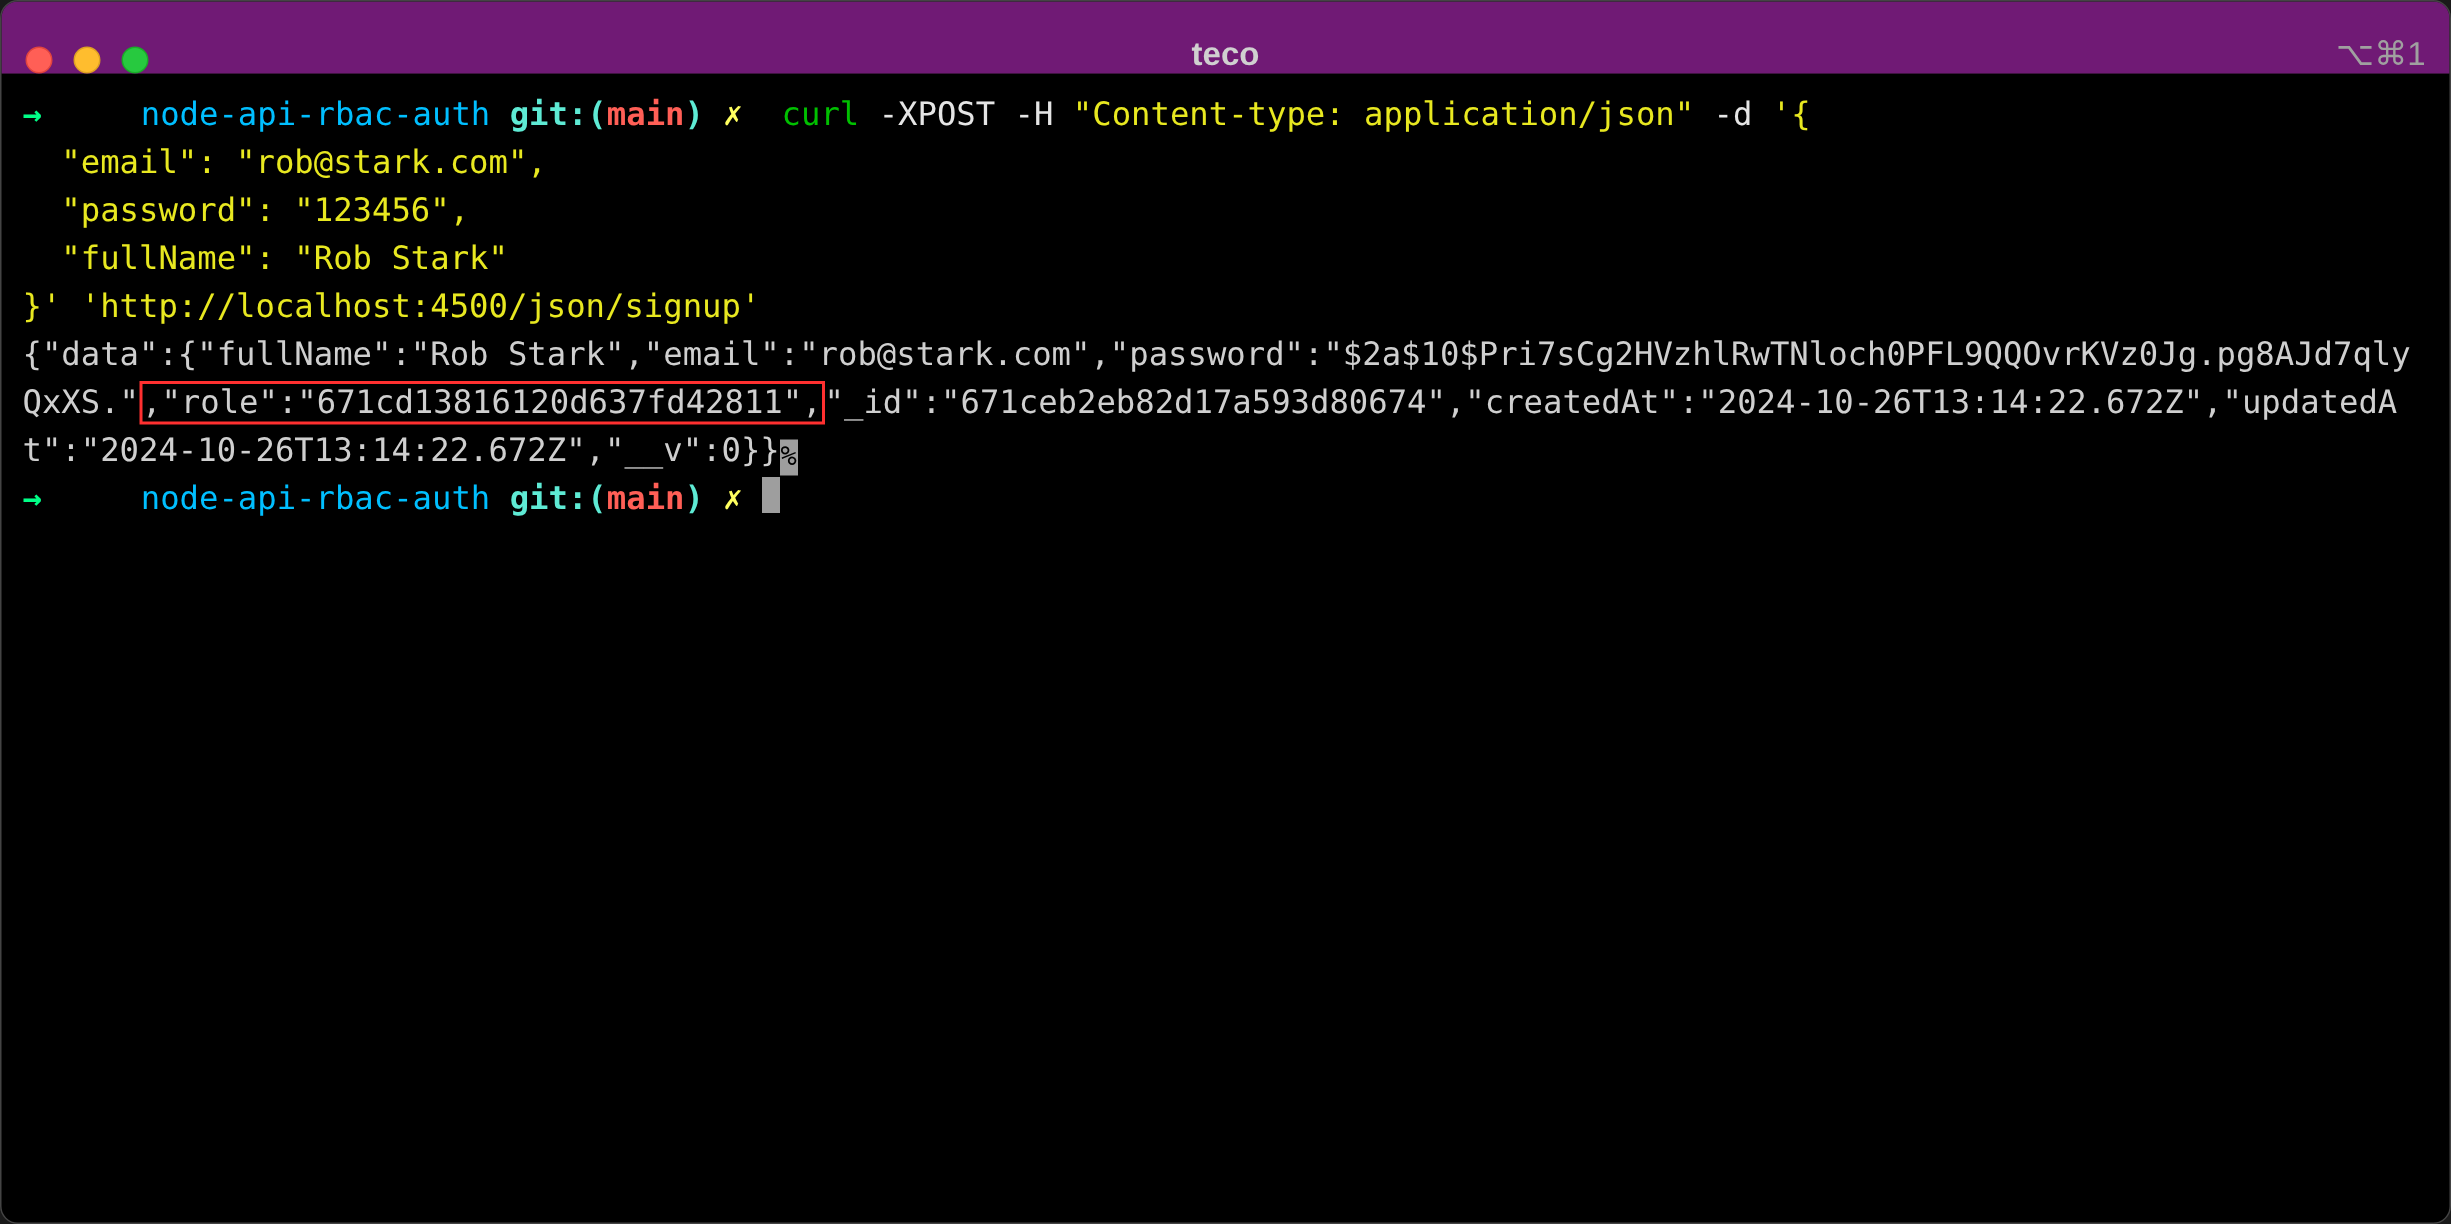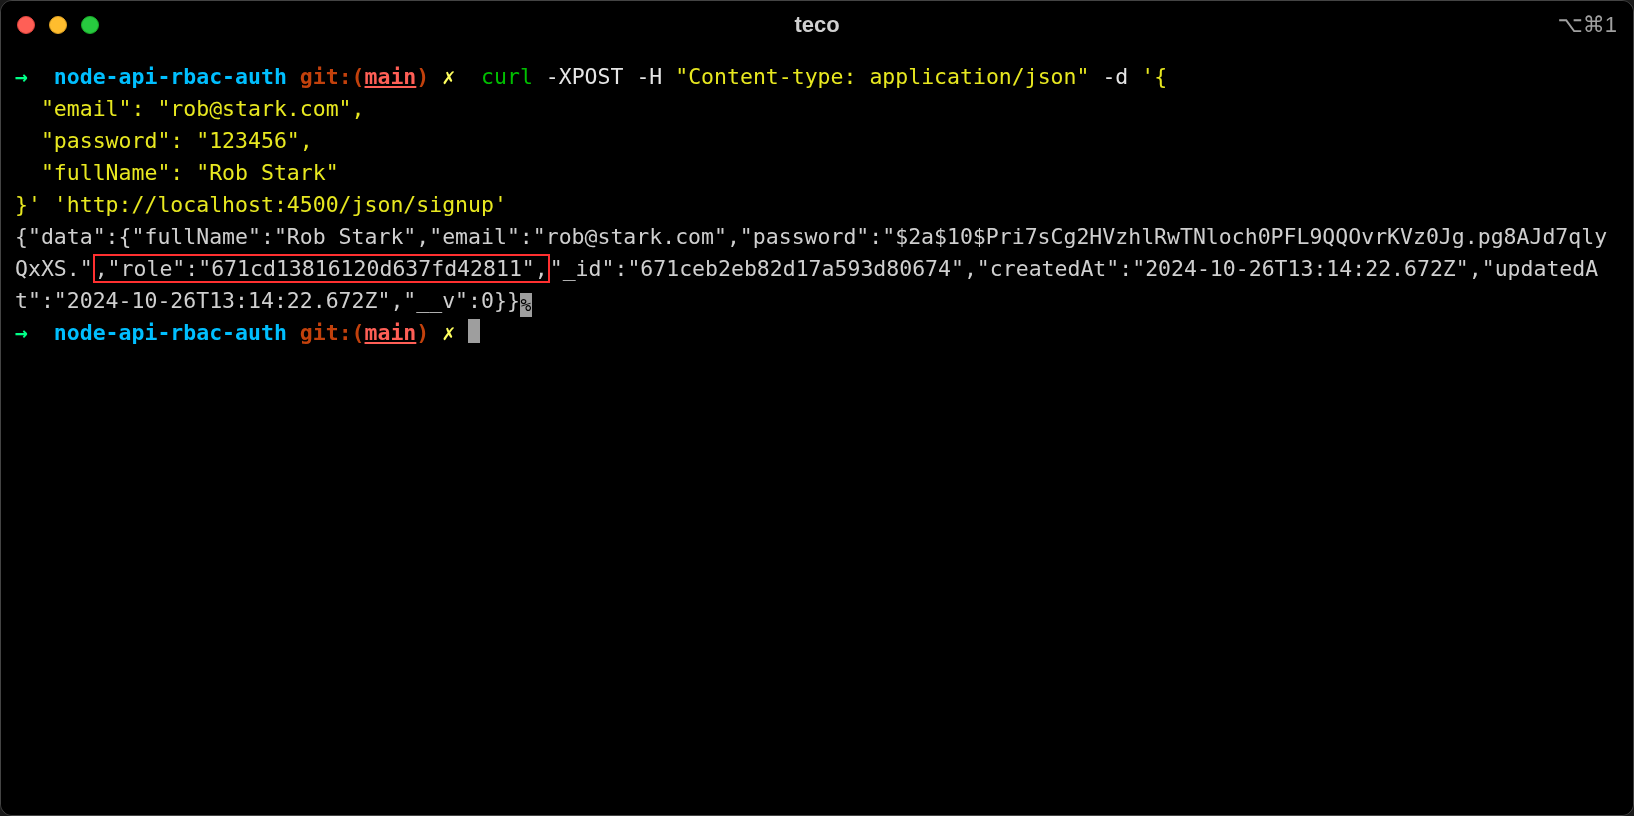--- a/index.html
+++ b/index.html
@@ -7,23 +7,23 @@
     background: #1a1a1a;
     width: 1634px;
     height: 816px;
     font-family: "Menlo", "Monaco", "Consolas", monospace;
     overflow: hidden;
     border-radius: 12px;
     border: 1px solid #444;
   }
   .titlebar {
     height: 48px;
-    background: #000000;
+    background: #701a75;
     display: flex;
-    align-items: center;
+    align-items: flex-end;
     padding: 0 16px;
     position: relative;
   }
   .traffic-lights {
     display: flex;
     gap: 14px;
     align-items: center;
   }
   .tl {
     width: 18px;
@@ -56,23 +56,23 @@
   }
   .term-content {
     font-size: 21.5px;
     line-height: 32px;
     color: #e5e5e5;
     white-space: pre-wrap;
     word-break: break-all;
     letter-spacing: 0px;
   }
   .c-arrow   { color: #00ff87; font-weight: bold; }
-  .c-path    { color: #00bfff; font-weight: bold; }
-  .c-git     { color: #c2410c; font-weight: bold; }
-  .c-branch  { color: #ff5f56; font-weight: bold; text-decoration: underline; }
+  .c-path    { color: #00bfff; font-weight: normal; margin-left: 40px; }
+  .c-git     { color: #5eead4; font-weight: bold; }
+  .c-branch  { color: #ff5f56; font-weight: bold; }
   .c-dirty   { color: #ffff5f; font-weight: bold; }
   .c-cmd     { color: #00c000; font-weight: normal; }
   .c-str     { color: #e8e820; }
   .c-out     { color: #cfcfcf; }
   .red-box   { border: 2px solid #ff3030; }
   .cursor {
     display: inline-block;
     width: 12px;
     height: 24px;
     background: #9e9e9e;

